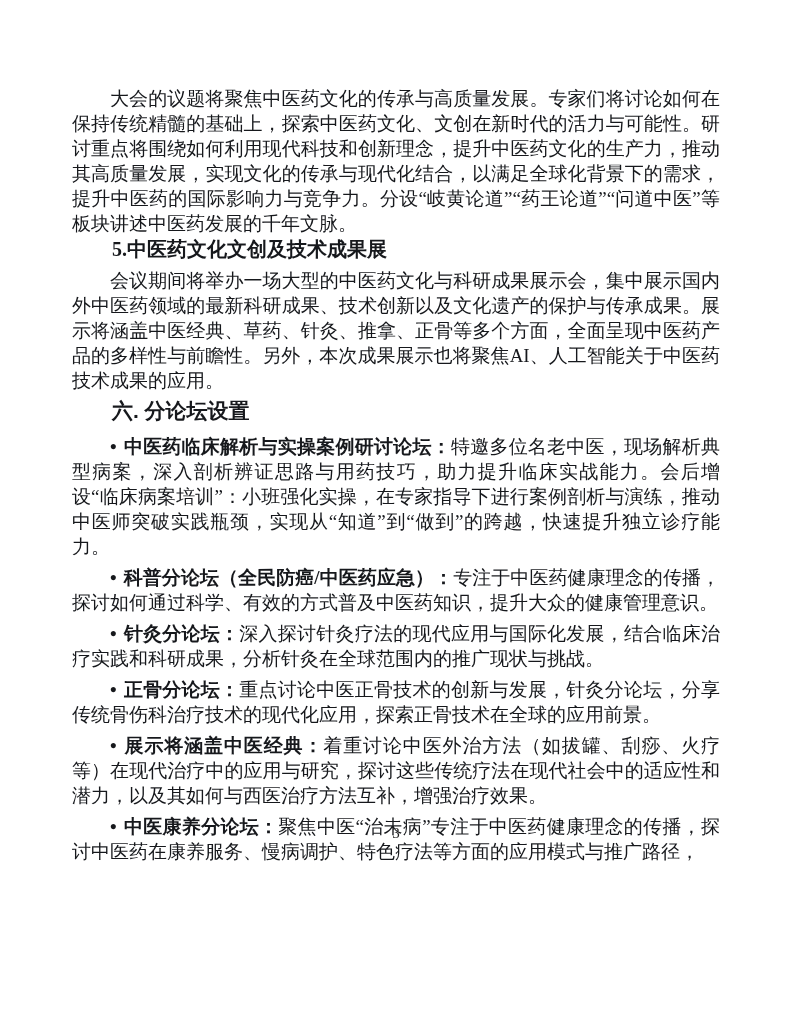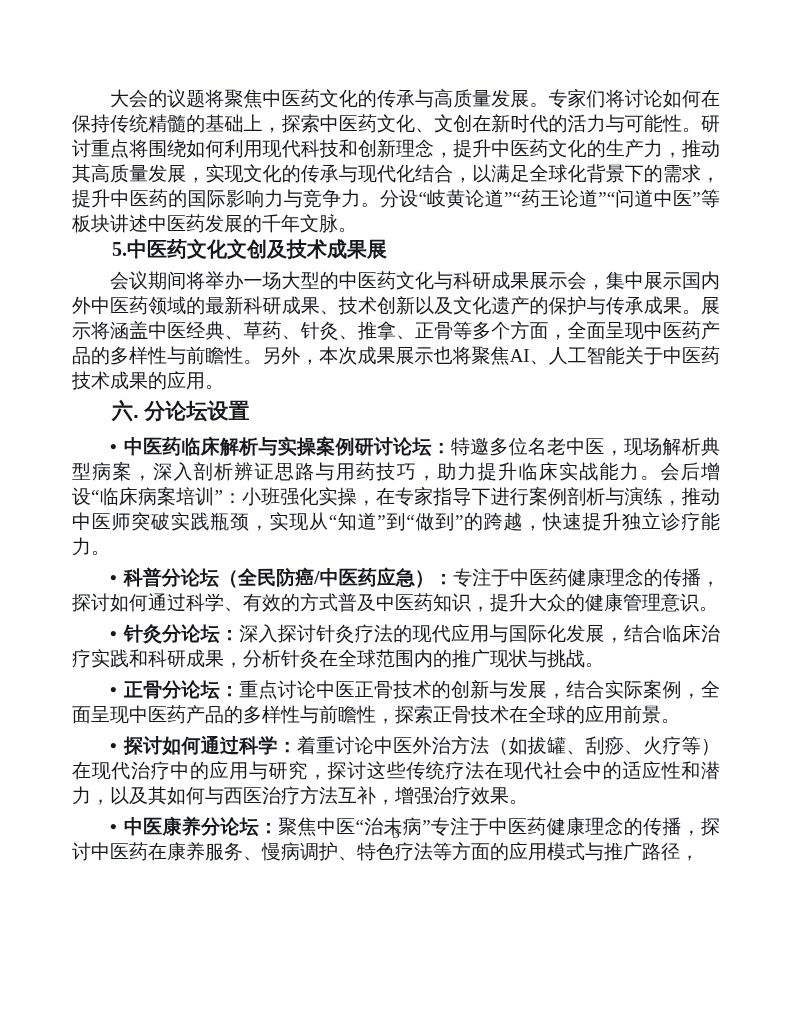--- a/index.html
+++ b/index.html
@@ -91,25 +91,25 @@
 
   <p class="bullet">
     <span class="bmark">•</span><span class="blabel">科普分论坛（全民防癌/中医药应急）：</span><span>专注于中医药健康理念的传播，探讨如何通过科学、有效的方式普及中医药知识，提升大众的健康管理意识。</span>
   </p>
 
   <p class="bullet">
     <span class="bmark">•</span><span class="blabel">针灸分论坛：</span><span>深入探讨针灸疗法的现代应用与国际化发展，结合临床治疗实践和科研成果，分析针灸在全球范围内的推广现状与挑战。</span>
   </p>
 
   <p class="bullet">
-    <span class="bmark">•</span><span class="blabel">正骨分论坛：</span><span>重点讨论中医正骨技术的创新与发展，结合实际案例，全面呈现中医药产品的多样性与前瞻性，探索正骨技术在全球的应用前景。</span>
+    <span class="bmark">•</span><span class="blabel">正骨分论坛：</span><span>重点讨论中医正骨技术的创新与发展，针灸分论坛，分享传统骨伤科治疗技术的现代化应用，探索正骨技术在全球的应用前景。</span>
   </p>
 
   <p class="bullet">
-    <span class="bmark">•</span><span class="blabel">探讨如何通过科学：</span><span>着重讨论中医外治方法（如拔罐、刮痧、火疗等）在现代治疗中的应用与研究，探讨这些传统疗法在现代社会中的适应性和潜力，以及其如何与西医治疗方法互补，增强治疗效果。</span>
+    <span class="bmark">•</span><span class="blabel">展示将涵盖中医经典：</span><span>着重讨论中医外治方法（如拔罐、刮痧、火疗等）在现代治疗中的应用与研究，探讨这些传统疗法在现代社会中的适应性和潜力，以及其如何与西医治疗方法互补，增强治疗效果。</span>
   </p>
 
   <p class="bullet">
     <span class="bmark">•</span><span class="blabel">中医康养分论坛：</span><span>聚焦中医“治未病”专注于中医药健康理念的传播，探讨中医药在康养服务、慢病调护、特色疗法等方面的应用模式与推广路径，</span>
   </p>
 
   <div class="pageno">3</div>
 
 </div>
 

